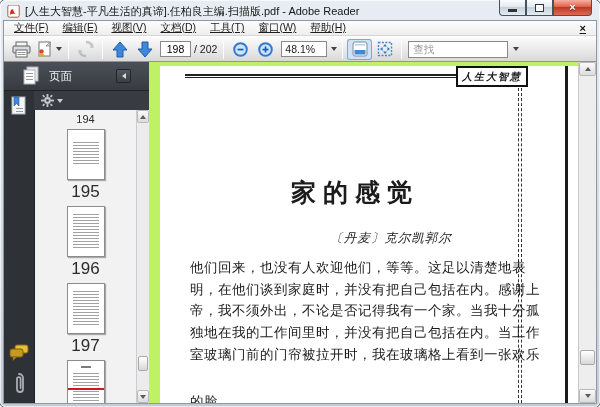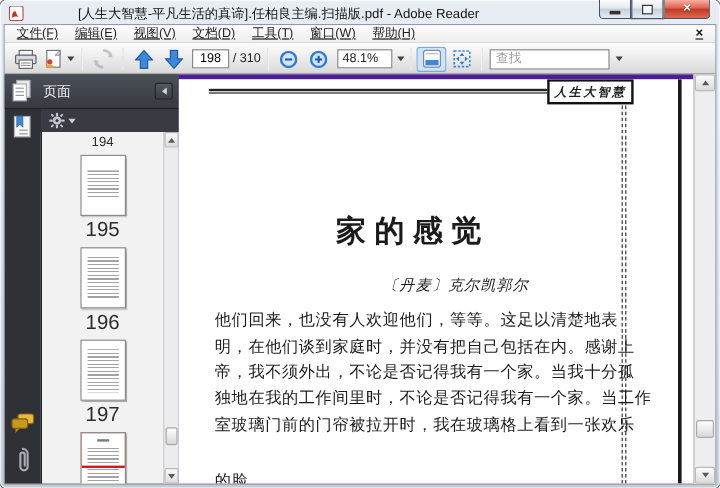--- a/index.html
+++ b/index.html
@@ -4,21 +4,21 @@
 <style>
   * { box-sizing: border-box; margin: 0; padding: 0; }
   html,body { background:#fff; }
   body { width:600px; height:407px; font-family:"Liberation Sans","DejaVu Sans",sans-serif; }
 
   
   .window{ position:relative; width:600px; height:407px; overflow:hidden;
     border-radius:6px; background:linear-gradient(#e7edf3,#c3ccd5);
     box-shadow: inset 0 0 0 1px rgba(255,255,255,.65), 0 0 0 1px #6a737e; }
 
-  .titlebar{ height:20px; display:flex; align-items:center; padding:2px 6px 0 7px;gap:40px; }
+  .titlebar{ height:20px; display:flex; align-items:center; padding:2px 6px 0 7px; }
   .app-icon{ width:13px; height:13px; flex:none; }
   .title-text{ font-size:11px; color:#151515; margin-left:5px; white-space:nowrap; }
 
   .win-controls{ position:absolute; top:0; right:8px; display:flex; z-index:5; }
   .win-btn{ width:27px; height:16px; margin-left:0; border:1px solid #46525f; border-top:none;
     background:linear-gradient(#fbfdfe 0%,#e2e9ef 45%,#c6d1da 50%,#e4ebf2 100%);
     display:flex; align-items:center; justify-content:center; position:relative; }
   .win-btn:first-child{ border-radius:0 0 0 4px; }
   .win-btn.close{ width:39px; border-radius:0 0 4px 0;
     background:linear-gradient(#f6b1a4 0%,#e2604a 45%,#c23category 50%,#d96b54 100%);
@@ -56,21 +56,21 @@
     padding:0 4px; color:#555; font-family:"Liberation Sans","DejaVu Sans",sans-serif; }
   .find-input::placeholder{ color:#9a9a9a; }
   .find-caret-btn{ width:13px; height:17px; display:flex; align-items:center; justify-content:center; }
 
   
   .main{ flex:1; display:flex; min-height:0; }
 
   
   .sidebar{ width:145px; flex:none; background:#2e3136; display:flex; flex-direction:column; }
   .sb-header{ height:29px; flex:none; background:linear-gradient(#4b4f57,#373b41);
-    border-bottom:1px solid #202226; display:flex; align-items:center; padding:0 5px; }
+    border-bottom:1px solid #202226; display:flex; align-items:center; padding:0 18px; }
   .sb-title{ color:#ececec; font-size:11.5px; margin-left:9px; }
   .sb-collapse{ margin-left:auto; width:15px; height:14px; background:linear-gradient(#54585f,#3b3f45);
     border:1px solid #23252a; border-radius:2px; display:flex; align-items:center; justify-content:center; }
   .tri-left{ width:0; height:0; border-top:3px solid transparent; border-bottom:3px solid transparent; border-right:4px solid #d8d8d8; }
   .sb-body{ flex:1; display:flex; min-height:0; }
   .sb-strip{ width:30px; flex:none; display:flex; flex-direction:column; align-items:center; padding:5px 0 8px; }
   .strip-spacer{ flex:1; }
   .strip-icon{ margin-bottom:10px; }
   .sb-panel{ flex:1; min-width:0; display:flex; flex-direction:column; background:#383c42; }
   .sb-options{ height:19px; flex:none; display:flex; align-items:center; padding-left:7px; }
@@ -93,21 +93,21 @@
   .thumb-area .vscroll{ width:13px; }
   .scroll-btn{ position:absolute; left:0; right:0; height:13px; display:flex; align-items:center; justify-content:center;
     background:linear-gradient(#fafafa,#dcdcdc); border:1px solid #b9b9b9; border-radius:2px; }
   .scroll-btn.up{ top:0; } .scroll-btn.down{ bottom:0; }
   .tri-up{ width:0; height:0; border-left:3px solid transparent; border-right:3px solid transparent; border-bottom:4px solid #5b5b5b; }
   .tri-down{ width:0; height:0; border-left:3px solid transparent; border-right:3px solid transparent; border-top:4px solid #5b5b5b; }
   .scroll-thumb{ position:absolute; left:1px; right:1px; height:15px;
     background:linear-gradient(#ffffff,#d8d8d8); border:1px solid #a9a9a9; border-radius:2px; }
 
   
-  .docpane{ flex:1; min-width:0; background:#4c1d95; position:relative; display:flex; flex-direction:column; }
+  .docpane{ flex:1; min-width:0; background:#bef264; position:relative; display:flex; flex-direction:column;padding-left:11px; }
   .page{ flex:1; margin-top:4px; background:#fff; position:relative; overflow:hidden;
     font-family:"DejaVu Serif","Liberation Serif",serif; color:#1b1b1b; }
   .scan-edge{ position:absolute; top:0; bottom:0; right:10px; width:3px; background:#1a1a1a; }
   .top-rule{ position:absolute; left:25px; top:8px; width:288px; height:4px;
     border-top:2px solid #222; border-bottom:1px solid #222; }
   .corner-box{ position:absolute; right:50px; top:0; min-width:58px; height:21px; border:2px solid #111;
     background:#fff; display:flex; align-items:center; justify-content:center;
     font-size:10px; font-weight:bold; font-style:italic; letter-spacing:2px; padding:0 4px; }
   .margin-dash{ position:absolute; right:56px; top:22px; bottom:0; width:4px;
     border-left:1px dashed #333; border-right:1px dashed #333; }
@@ -196,21 +196,21 @@
         <svg width="16" height="17" viewBox="0 0 16 17">
           <path d="M8 1 L15 9 L11 9 L11 16 L5 16 L5 9 L1 9 Z" fill="#3f87d8" stroke="#1d5ca8" stroke-width="1"></path>
         </svg>
       </div>
       <div class="tbtn">
         <svg width="16" height="17" viewBox="0 0 16 17">
           <path d="M8 16 L1 8 L5 8 L5 1 L11 1 L11 8 L15 8 Z" fill="#3f87d8" stroke="#1d5ca8" stroke-width="1"></path>
         </svg>
       </div>
       <input class="page-input" value="198" style="">
-      <span class="page-total">/ 310</span>
+      <span class="page-total">/ 202</span>
       <div class="tsep"></div>
       <div class="tbtn">
         <svg width="15" height="15" viewBox="0 0 15 15">
           <circle cx="7.5" cy="7.5" r="6.3" fill="#cfe4f8" stroke="#2f7bd0" stroke-width="2"></circle>
           <rect x="4.5" y="6.7" width="6" height="1.7" fill="#1d5ca8"></rect>
         </svg>
       </div>
       <div class="tbtn">
         <svg width="15" height="15" viewBox="0 0 15 15">
           <circle cx="7.5" cy="7.5" r="6.3" fill="#cfe4f8" stroke="#2f7bd0" stroke-width="2"></circle>
@@ -352,21 +352,21 @@
           <div class="top-rule"></div>
           <div class="corner-box">人生大智慧</div>
           <div class="margin-dash"></div>
           <div class="scan-edge"></div>
           <div class="doc-title">家的感觉</div>
           <div class="doc-author">〔丹麦〕克尔凯郭尔</div>
           <div class="doc-body">
             <div class="body-line">他们回来，也没有人欢迎他们，等等。这足以清楚地表</div>
             <div class="body-line">明，在他们谈到家庭时，并没有把自己包括在内。感谢上</div>
             <div class="body-line">帝，我不须外出，不论是否记得我有一个家。当我十分孤</div>
-            <div class="body-line">独地在我的工作间里时，不论是否记得我有一个家。当工作</div>
+            <div class="body-line">独地在我的工作间里时，并没有把自己包括在内。当工作</div>
             <div class="body-line">室玻璃门前的门帘被拉开时，我在玻璃格上看到一张欢乐</div>
           </div>
           <div class="clipped-line">的脸，……</div>
         </div>
       </div>
 
       <div class="main-scroll">
         <div class="scroll-btn up">
             <span class="tri-up"></span>
           </div>

